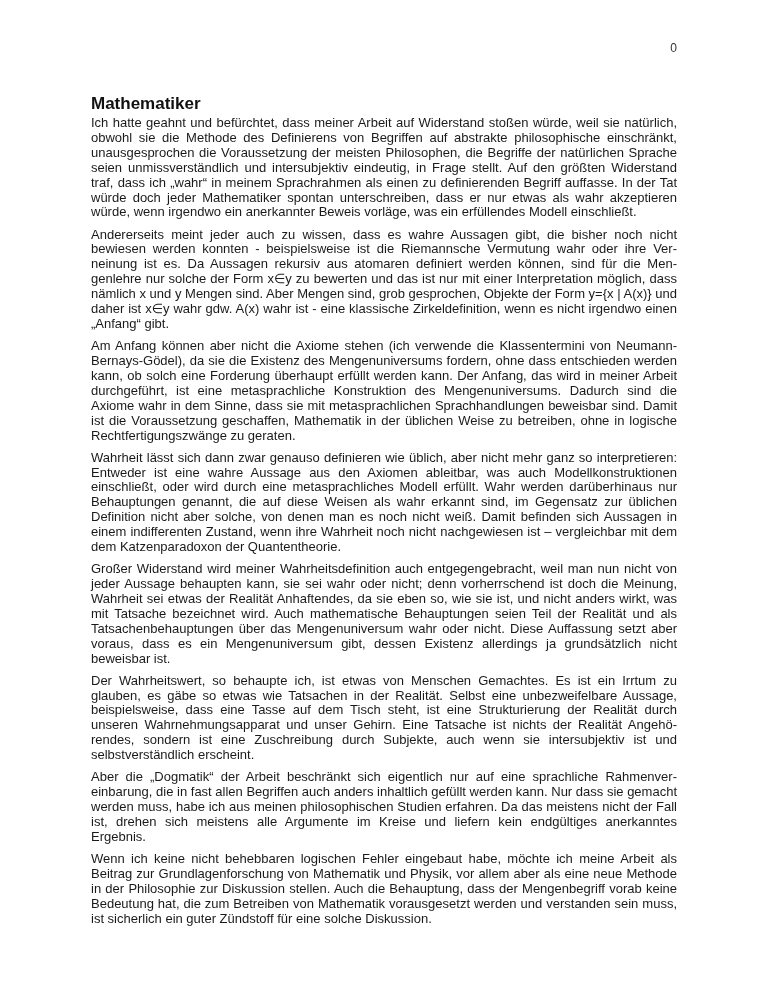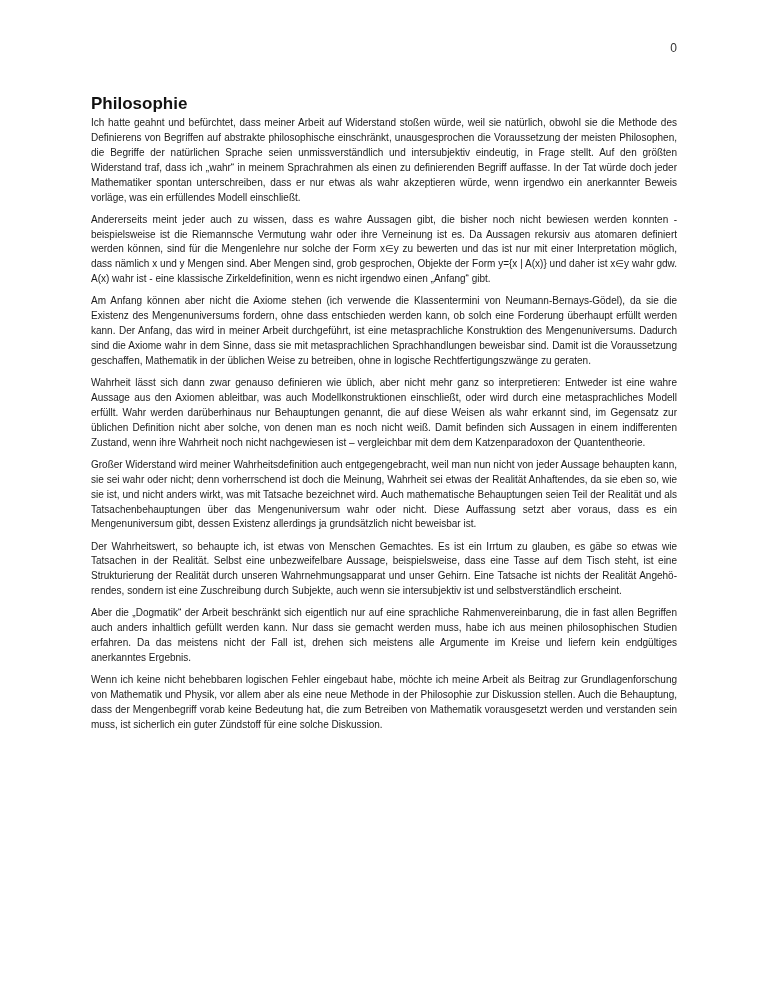--- a/index.html
+++ b/index.html
@@ -28,33 +28,33 @@
     }
     h1 {
       font-size: 17px;
       font-weight: bold;
       margin: 0 0 2px 0;
       line-height: 20px;
       color: #111;
     }
     p {
       margin: 0 0 7.2px 0;
-      font-size: 10px;
+      font-size: 13px;
       line-height: 14.9px;
       text-align: justify;
       hyphens: manual;
     }
   </style>
 </head>
 <body>
 
 <div class="page-number">0</div>
 
 <div class="content">
-  <h1>Philosophie</h1>
+  <h1>Mathematiker</h1>
   <p>Ich hatte geahnt und befürchtet, dass meiner Arbeit auf Widerstand stoßen würde, weil sie natür­lich, obwohl sie die Methode des Definierens von Begriffen auf abstrakte philosophische ein­schränkt, unausgesprochen die Voraussetzung der meisten Philosophen, die Begriffe der natürli­chen Sprache seien unmissverständlich und intersubjektiv eindeutig, in Frage stellt. Auf den größten Widerstand traf, dass ich „wahr“ in meinem Sprachrahmen als einen zu definierenden Begriff auffasse. In der Tat würde doch jeder Mathematiker spontan unterschreiben, dass er nur etwas als wahr akzeptieren würde, wenn irgendwo ein anerkannter Beweis vorläge, was ein erfül­lendes Modell einschließt.</p>
   <p>Andererseits meint jeder auch zu wissen, dass es wahre Aussagen gibt, die bisher noch nicht bewiesen werden konnten - beispielsweise ist die Riemannsche Vermutung wahr oder ihre Ver­neinung ist es. Da Aussagen rekursiv aus atomaren definiert werden können, sind für die Men­genlehre nur solche der Form  x∈y  zu bewerten und das ist nur mit einer Interpretation möglich, dass nämlich x und y Mengen sind. Aber Mengen sind, grob gesprochen, Objekte der Form y={x | A(x)} und daher ist x∈y wahr gdw. A(x) wahr ist - eine klassische Zirkeldefinition, wenn es nicht irgendwo einen „Anfang“ gibt.</p>
   <p>Am Anfang können aber nicht die Axiome stehen (ich verwende die Klassentermini von Neu­mann-Bernays-Gödel), da sie die Existenz des Mengenuniversums fordern, ohne dass entschie­den werden kann, ob solch eine Forderung überhaupt erfüllt werden kann. Der Anfang, das wird in meiner Arbeit durchgeführt, ist eine metasprachliche Konstruktion des Mengenuniversums. Dadurch sind die Axiome wahr in dem Sinne, dass sie mit metasprachlichen Sprachhandlungen beweisbar sind. Damit ist die Voraussetzung geschaffen, Mathematik in der üblichen Weise zu betreiben, ohne in logische Rechtfertigungszwänge zu geraten.</p>
   <p>Wahrheit lässt sich dann zwar genauso definieren wie üblich, aber nicht mehr ganz so interpretie­ren: Entweder ist eine wahre Aussage aus den Axiomen ableitbar, was auch Modellkonstruktio­nen einschließt, oder wird durch eine metasprachliches Modell erfüllt. Wahr werden darüberhi­naus nur Behauptungen genannt, die auf diese Weisen als wahr erkannt sind, im Gegensatz zur üblichen Definition nicht aber solche, von denen man es noch nicht weiß. Damit befinden sich Aussagen in einem indifferenten Zustand, wenn ihre Wahrheit noch nicht nachgewiesen ist – vergleichbar mit dem dem Katzenparadoxon der Quantentheorie.</p>
   <p>Großer Widerstand wird meiner Wahrheitsdefinition auch entgegengebracht, weil man nun nicht von jeder Aussage behaupten kann, sie sei wahr oder nicht; denn vorherrschend ist doch die Meinung, Wahrheit sei etwas der Realität Anhaftendes, da sie eben so, wie sie ist, und nicht an­ders wirkt, was mit Tatsache bezeichnet wird. Auch mathematische Behauptungen seien Teil der Realität und als Tatsachenbehauptungen über das Mengenuniversum wahr oder nicht. Diese Auffassung setzt aber voraus, dass es ein Mengenuniversum gibt, dessen Existenz allerdings ja grundsätzlich nicht beweisbar ist.</p>
   <p>Der Wahrheitswert, so behaupte ich, ist etwas von Menschen Gemachtes. Es ist ein Irrtum zu glauben, es gäbe so etwas wie Tatsachen in der Realität. Selbst eine unbezweifelbare Aussage, beispielsweise, dass eine Tasse auf dem Tisch steht, ist eine Strukturierung der Realität durch unseren Wahrnehmungsapparat und unser Gehirn. Eine Tatsache ist nichts der Realität Angehö­rendes, sondern ist eine Zuschreibung durch Subjekte, auch wenn sie intersubjektiv ist und selbstverständlich erscheint.</p>
   <p>Aber die „Dogmatik“ der Arbeit beschränkt sich eigentlich nur auf eine sprachliche Rahmenver­einbarung, die in fast allen Begriffen auch anders inhaltlich gefüllt werden kann. Nur dass sie gemacht werden muss, habe ich aus meinen philosophischen Studien erfahren. Da das meistens nicht der Fall ist, drehen sich meistens alle Argumente im Kreise und liefern kein endgültiges anerkanntes Ergebnis.</p>
   <p>Wenn ich keine nicht behebbaren logischen Fehler eingebaut habe, möchte ich meine Arbeit als Beitrag zur Grundlagenforschung von Mathematik und Physik, vor allem aber als eine neue Me­thode in der Philosophie zur Diskussion stellen. Auch die Behauptung, dass der Mengenbegriff vorab keine Bedeutung hat, die zum Betreiben von Mathematik vorausgesetzt werden und ver­standen sein muss, ist sicherlich ein guter Zündstoff für eine solche Diskussion.</p>
 </div>
 

